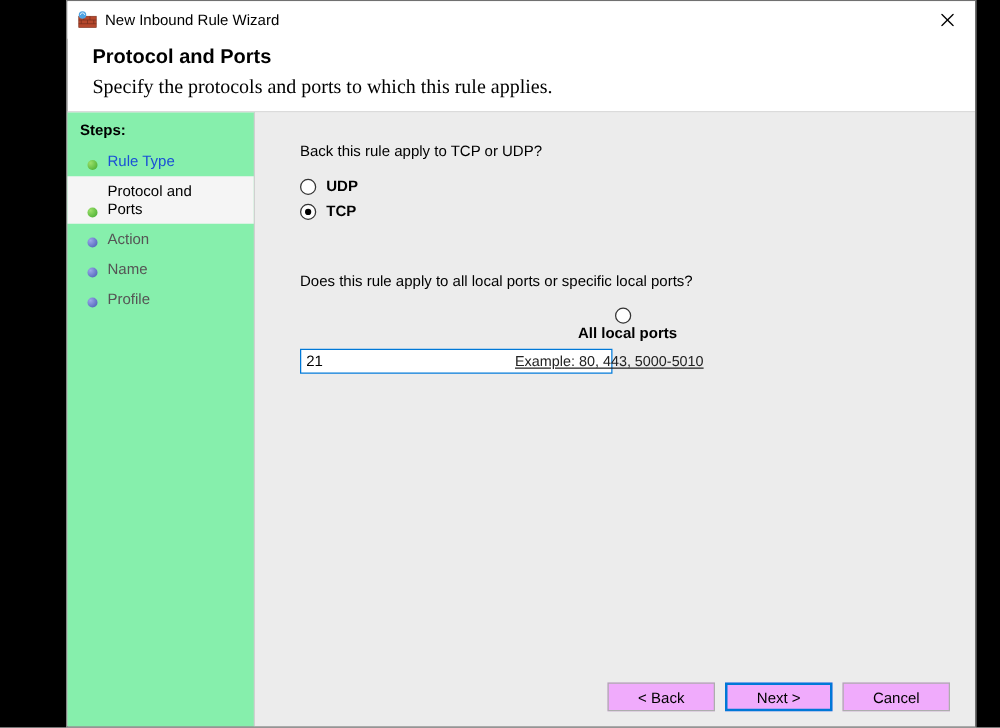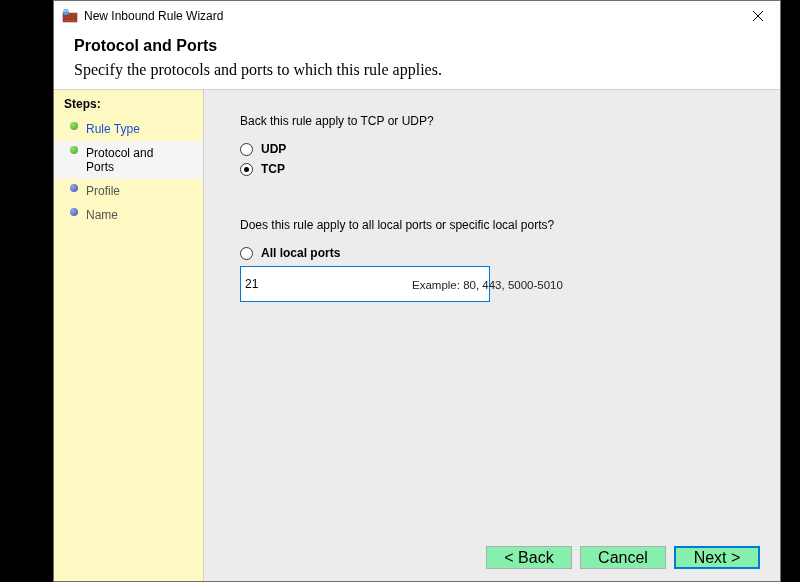--- a/index.html
+++ b/index.html
@@ -62,36 +62,36 @@
     background: #d0d0d0;
   }
 
   .body {
     flex: 1;
     display: flex;
     min-height: 0;
   }
   .sidebar {
     width: 150px;
-    background: #fef9c3;
+    background: #86efac;
     border-right: 1px solid #d0d0d0;
     padding-top: 4px;
     box-sizing: border-box;
   }
   .sidebar-title {
     font-weight: bold;
     padding: 3px 10px 6px 10px;
     font-size: 12px;
   }
   .step {
     padding: 5px 23px 5px 16px;
     font-size: 12px;
     color: #1a4fd6;
     display: flex;
-    align-items: flex-start;
+    align-items: flex-end;
     cursor: pointer;
   }
   .step.current { background: #f5f5f5; color: #000; }
   .step.muted { color: #555; }
   .bullet {
     width: 8px; height: 8px;
     border-radius: 50%;
     margin-right: 8px;
     flex-shrink: 0;
   }
@@ -137,54 +137,55 @@
     background: #000;
   }
   .radio-label { font-weight: bold; font-size: 12px; }
 
   .ports-grid {
     display: grid;
     grid-template-columns: 172px 1fr;
     row-gap: 6px;
     align-items: center;
   }
-  .ports-grid .radio-row { margin-bottom: 0; }
+  .ports-grid .radio-row { margin-bottom: 0; flex-direction: column; }
   .port-input {
     width: 250px;
-    height: 36px;
+    height: 20px;
     border: 1px solid #0078d7;
     padding: 2px 4px;
     font-family: inherit;
     font-size: 12px;
     box-sizing: border-box;
     outline: none;
     background: #fff;
   }
   .example {
     grid-column: 2;
     font-size: 11.5px;
     color: #222;
     padding-top: 2px;
+    text-decoration: underline;
   }
 
   .footer {
     margin-top: auto;
     display: flex;
     justify-content: flex-end;
     gap: 8px;
     padding-top: 10px;
     padding-right: 4px;
   }
   .btn {
     min-width: 86px;
     height: 23px;
-    background: #86efac;
+    background: #f0abfc;
     border: 1px solid #adadad;
     font-family: inherit;
-    font-size: 16px;
+    font-size: 12px;
     cursor: pointer;
     padding: 0 10px;
   }
   .btn.default {
     border: 2px solid #0078d7;
   }
 </style>
 </head>
 <body>
 
@@ -226,25 +227,29 @@
       <div class="step">
         <span class="bullet done"></span>
         <span>Rule Type</span>
       </div>
       <div class="step current">
         <span class="bullet done"></span>
         <span>Protocol and Ports</span>
       </div>
       <div class="step muted">
         <span class="bullet pending"></span>
-        <span>Profile</span>
+        <span>Action</span>
       </div>
       <div class="step muted">
         <span class="bullet pending"></span>
         <span>Name</span>
+      </div>
+      <div class="step muted">
+        <span class="bullet pending"></span>
+        <span>Profile</span>
       </div>
     </div>
 
     <div class="main">
 
       <div class="question">Back this rule apply to TCP or UDP?</div>
       <div class="radio-group">
         <div class="radio-row">
           <span class="radio"></span>
           <span class="radio-label">UDP</span>
@@ -260,18 +265,18 @@
         <div class="radio-row" style="grid-column: 1 / span 2">
           <span class="radio"></span>
           <span class="radio-label">All local ports</span>
         </div>
         <input class="port-input" type="text" value="21" style="">
         <div class="example">Example: 80, 443, 5000-5010</div>
       </div>
 
       <div class="footer">
         <button class="btn">&lt; Back</button>
+        <button class="btn default">Next &gt;</button>
         <button class="btn">Cancel</button>
-        <button class="btn default">Next &gt;</button>
       </div>
     </div>
   </div>
 </div>
 
 </body></html>

